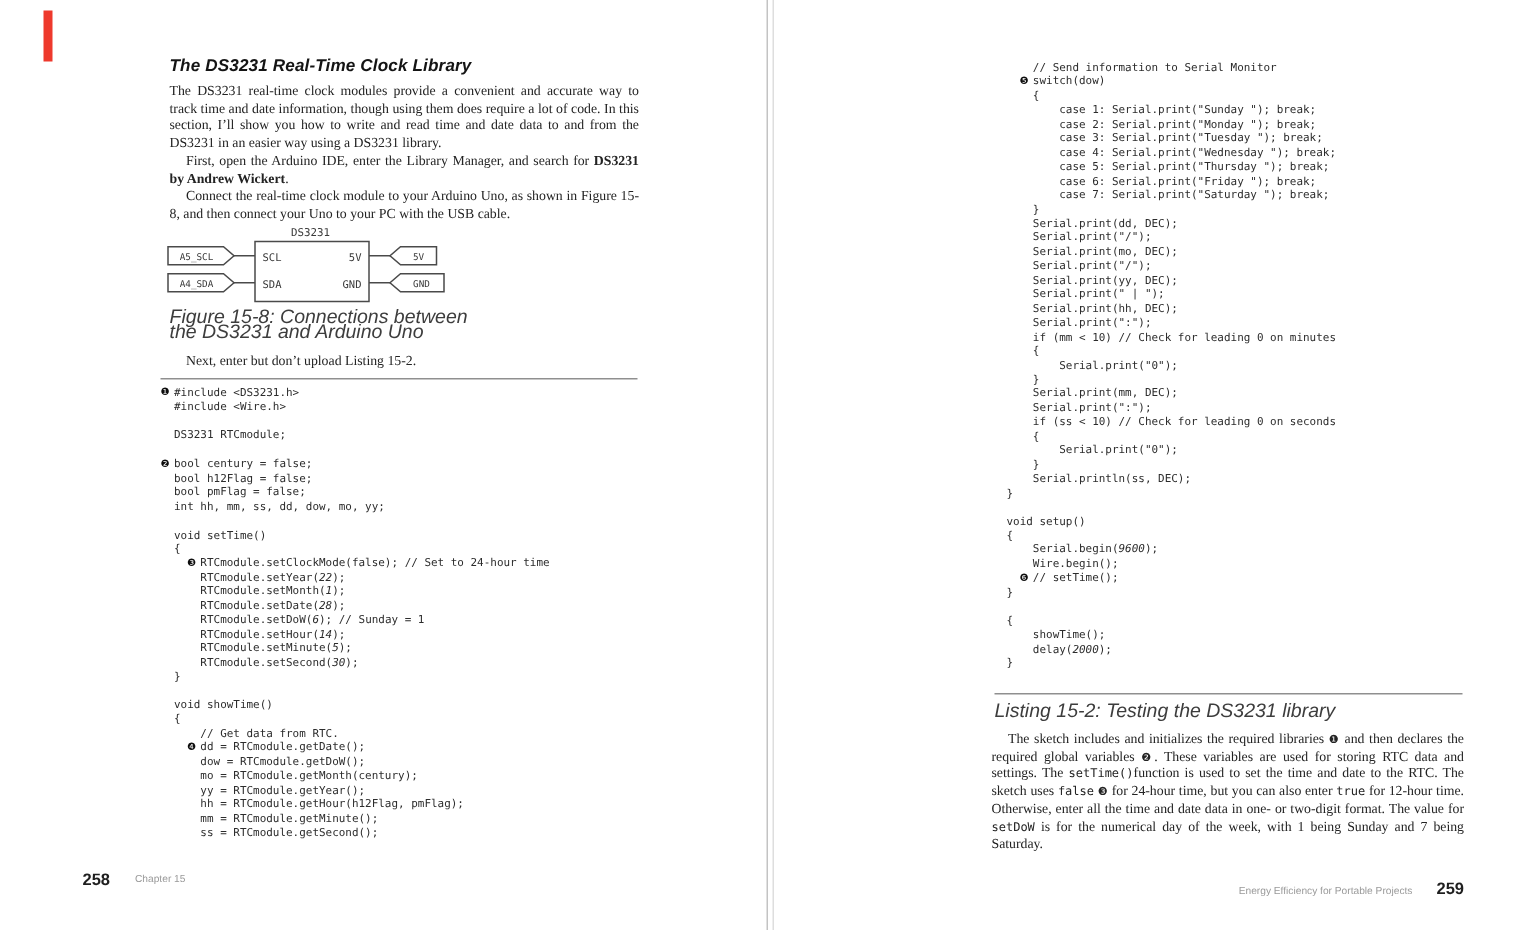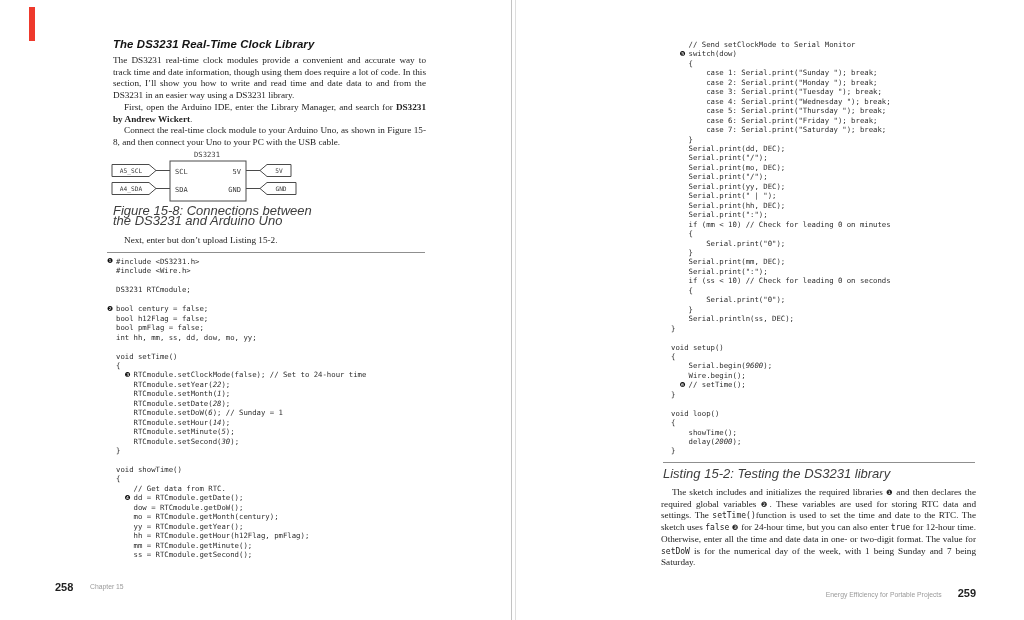--- a/index.html
+++ b/index.html
@@ -127,21 +127,21 @@
     <div class="cl"><span>    yy = RTCmodule.getYear();</span></div>
     <div class="cl"><span>    hh = RTCmodule.getHour(h12Flag, pmFlag);</span></div>
     <div class="cl"><span>    mm = RTCmodule.getMinute();</span></div>
     <div class="cl"><span>    ss = RTCmodule.getSecond();</span></div>
   </div>
 
 <div class="abs footer-num" style="left:55px; top:581px;">258</div>
 <div class="abs footer-title" style="left:90px; top:583px;">Chapter 15</div>
 
 <div class="abs codeblock" style="left:663px; top:40px; width:320px;" id="right-code">
-    <div class="cl"><span>    // Send setClockMode to Serial Monitor</span></div>
+    <div class="cl"><span>    // Send information to Serial Monitor</span></div>
     <div class="cl"><span class="mk" style="left: 16.6px;">❺</span><span>    switch(dow)</span></div>
     <div class="cl"><span>    {</span></div>
     <div class="cl"><span>        case 1: Serial.print("Sunday "); break;</span></div>
     <div class="cl"><span>        case 2: Serial.print("Monday "); break;</span></div>
     <div class="cl"><span>        case 3: Serial.print("Tuesday "); break;</span></div>
     <div class="cl"><span>        case 4: Serial.print("Wednesday "); break;</span></div>
     <div class="cl"><span>        case 5: Serial.print("Thursday "); break;</span></div>
     <div class="cl"><span>        case 6: Serial.print("Friday "); break;</span></div>
     <div class="cl"><span>        case 7: Serial.print("Saturday "); break;</span></div>
     <div class="cl"><span>    }</span></div>
@@ -166,21 +166,20 @@
     <div class="cl"><span>    Serial.println(ss, DEC);</span></div>
     <div class="cl"><span>}</span></div>
     <div class="cl"><span> </span></div>
     <div class="cl"><span>void setup()</span></div>
     <div class="cl"><span>{</span></div>
     <div class="cl"><span>    Serial.begin(<i>9600</i>);</span></div>
     <div class="cl"><span>    Wire.begin();</span></div>
     <div class="cl"><span class="mk" style="left: 16.6px;">❻</span><span>    // setTime();</span></div>
     <div class="cl"><span>}</span></div>
     <div class="cl"><span> </span></div>
-    <div class="cl"><span>void loop()</span></div>
     <div class="cl"><span>{</span></div>
     <div class="cl"><span>    showTime();</span></div>
     <div class="cl"><span>    delay(<i>2000</i>);</span></div>
     <div class="cl"><span>}</span></div>
   </div>
 
 <div class="rule" style="left:663px; top:462px; width:312px;"></div>
 
 <div class="abs caption" style="left:663px; top:469px;">Listing 15-2: Testing the DS3231 library</div>
 

